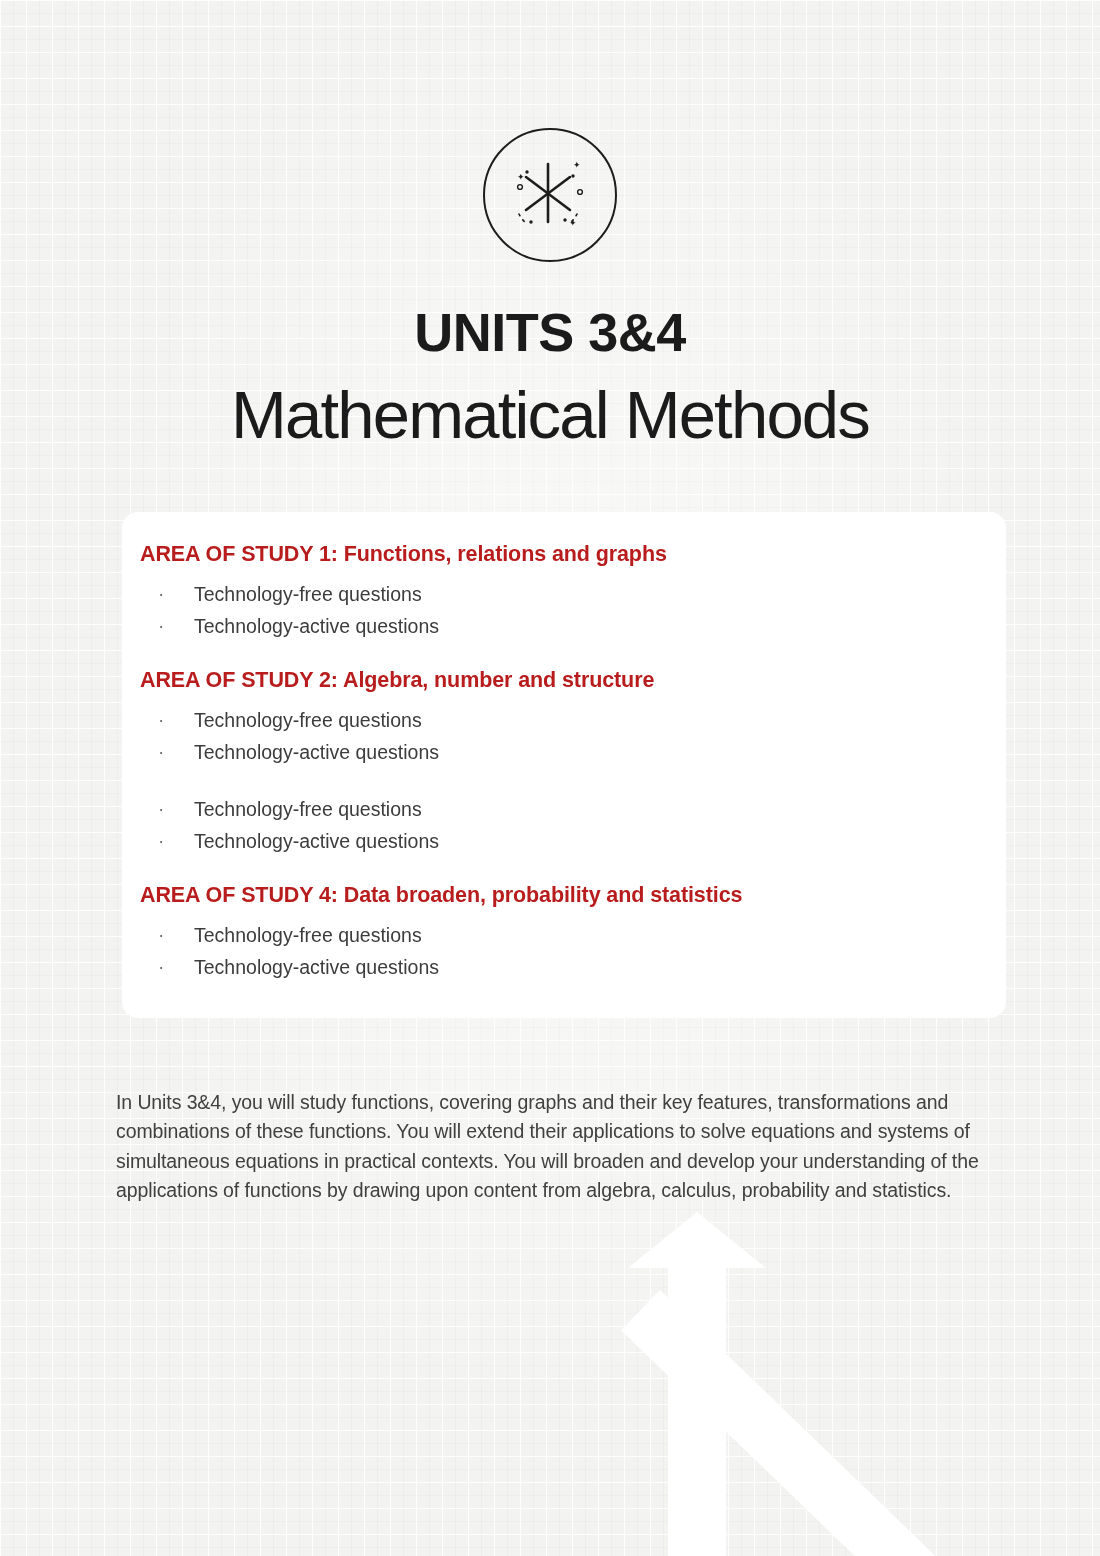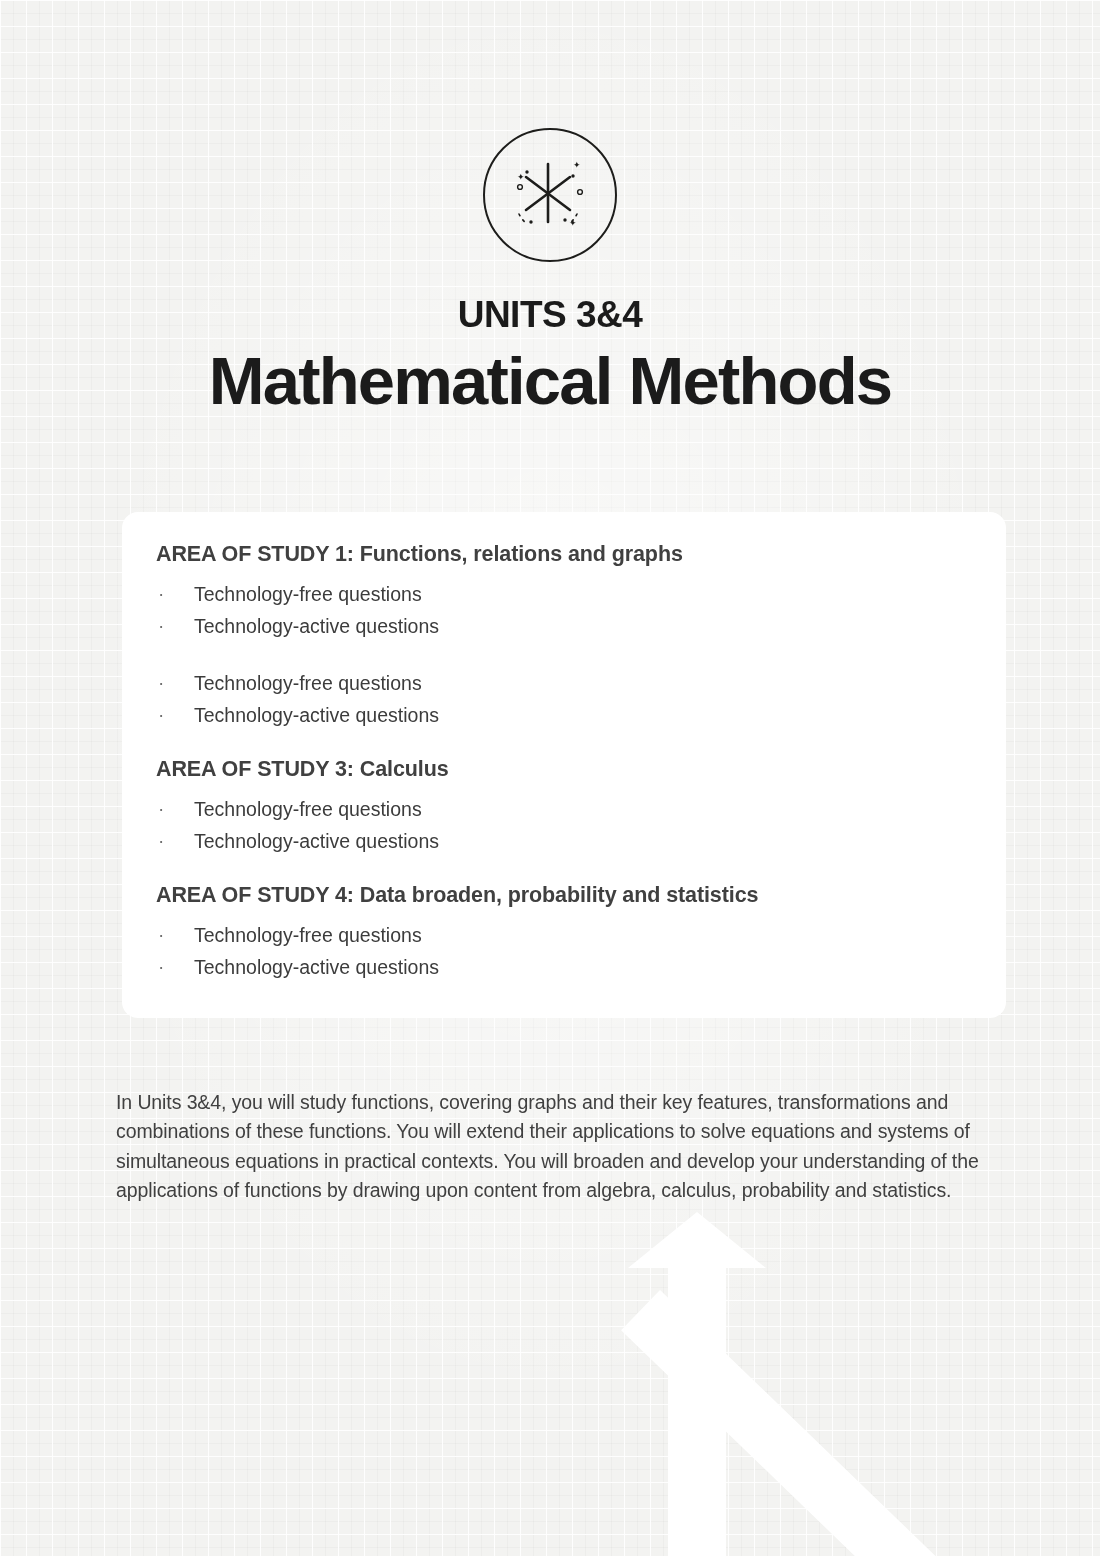--- a/index.html
+++ b/index.html
@@ -98,30 +98,30 @@
 
   
   .title-block {
     position: absolute;
     left: 0;
     right: 0;
     top: 288px;
     text-align: center;
   }
   .units-title {
-    font-size: 37px;
+    font-size: 54px;
     font-weight: 700;
     letter-spacing: -0.5px;
     color: #1b1b1b;
     line-height: 1.05;
-    margin: 8px;
+    margin: 16px;
   }
   .main-title {
     font-size: 67px;
-    font-weight: 700;
+    font-weight: 400;
     letter-spacing: -1.8px;
     color: #1b1b1b;
     line-height: 1.12;
     margin: 6px 0 0 0;
   }
 
   
   .card {
     position: absolute;
     left: 122px;
@@ -131,23 +131,23 @@
     border-radius: 16px;
     padding: 30px 0 34px 0;
     box-sizing: border-box;
   }
   .area-group {
     padding: 0 0 0 18px;
   }
   .area-heading {
     font-size: 21.5px;
     font-weight: 700;
-    color: #404040;
+    color: #b91c1c;
     letter-spacing: -0.1px;
-    margin: 0 0 4px 16px;
+    margin: 0 0 4px 0;
     padding-left: 0px;
   }
   .area-group + .area-group {
     margin-top: 26px;
   }
   ul.bullets {
     list-style: none;
     margin: 12px 0 0 0;
     padding: 0;
   }
@@ -238,34 +238,34 @@
           <span>Technology-free questions</span>
         </li>
         <li>
           <span class="dot">·</span>
           <span>Technology-active questions</span>
         </li>
       </ul>
     </div>
 
     <div class="area-group">
-      <ul class="bullets">
-        <li>
-          <span class="dot">·</span>
-          <span>Technology-free questions</span>
-        </li>
-        <li>
-          <span class="dot">·</span>
-          <span>Technology-active questions</span>
-        </li>
-      </ul>
-    </div>
-
-    <div class="area-group">
-      <h3 class="area-heading">AREA OF STUDY 3: Calculus</h3>
+      <h3 class="area-heading">AREA OF STUDY 2: Algebra, number and structure</h3>
+      <ul class="bullets">
+        <li>
+          <span class="dot">·</span>
+          <span>Technology-free questions</span>
+        </li>
+        <li>
+          <span class="dot">·</span>
+          <span>Technology-active questions</span>
+        </li>
+      </ul>
+    </div>
+
+    <div class="area-group">
       <ul class="bullets">
         <li>
           <span class="dot">·</span>
           <span>Technology-free questions</span>
         </li>
         <li>
           <span class="dot">·</span>
           <span>Technology-active questions</span>
         </li>
       </ul>

